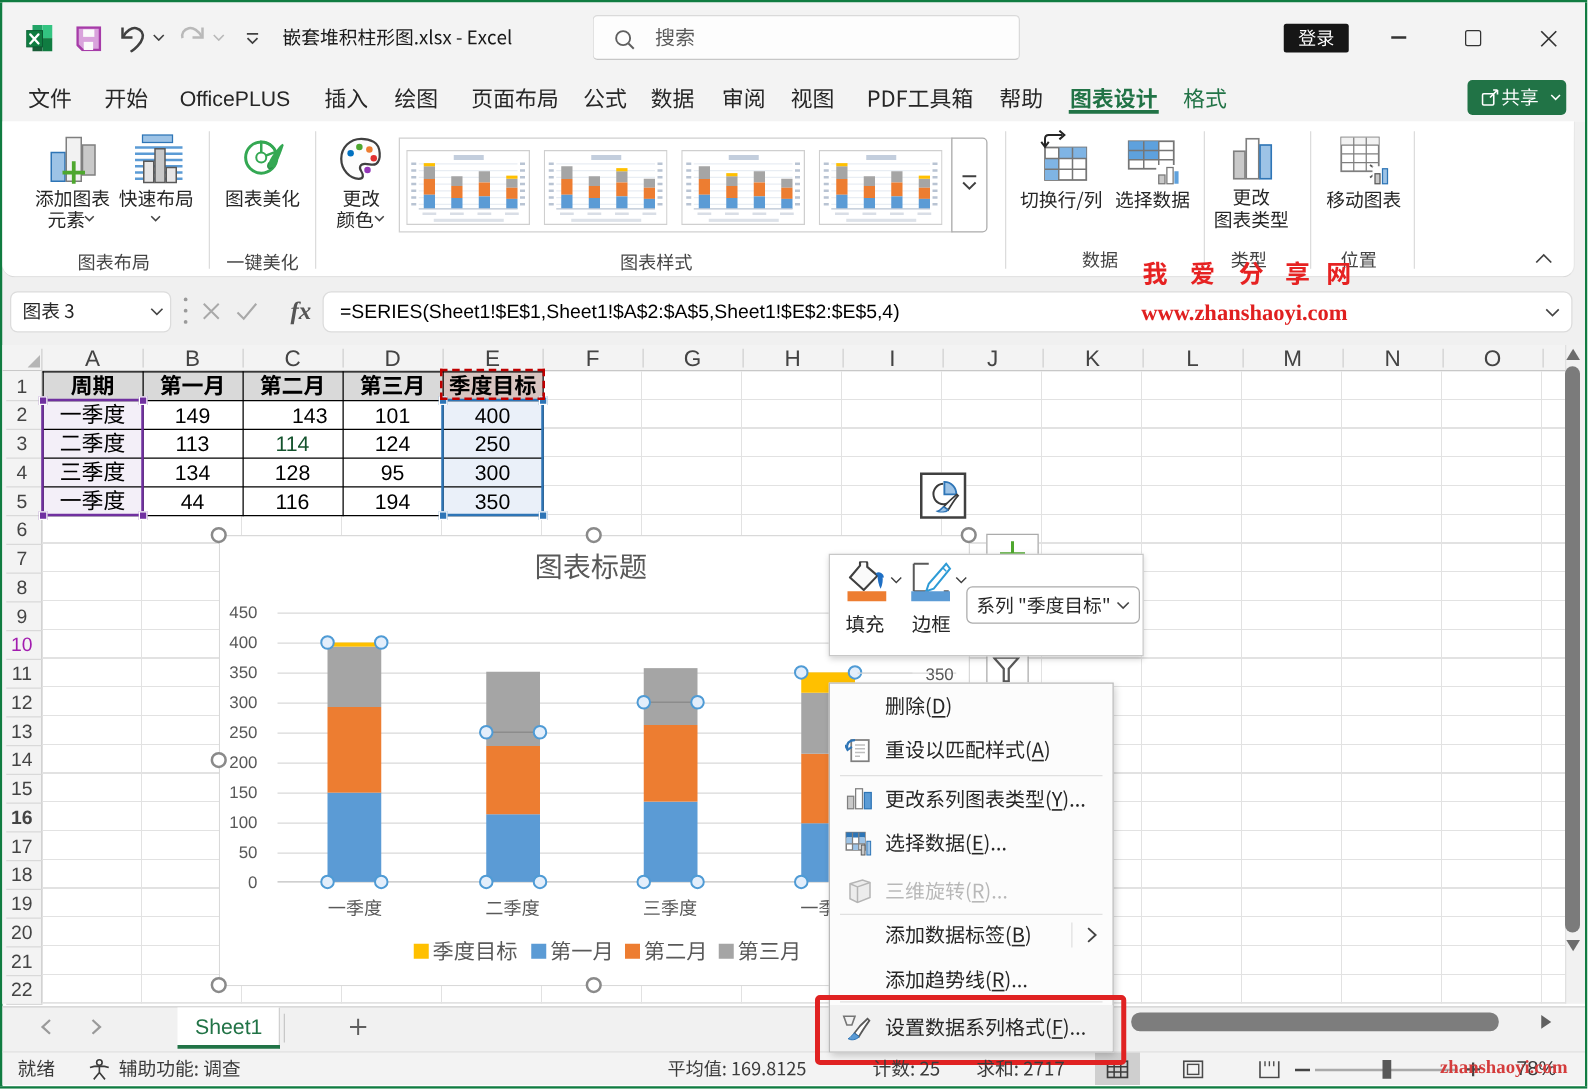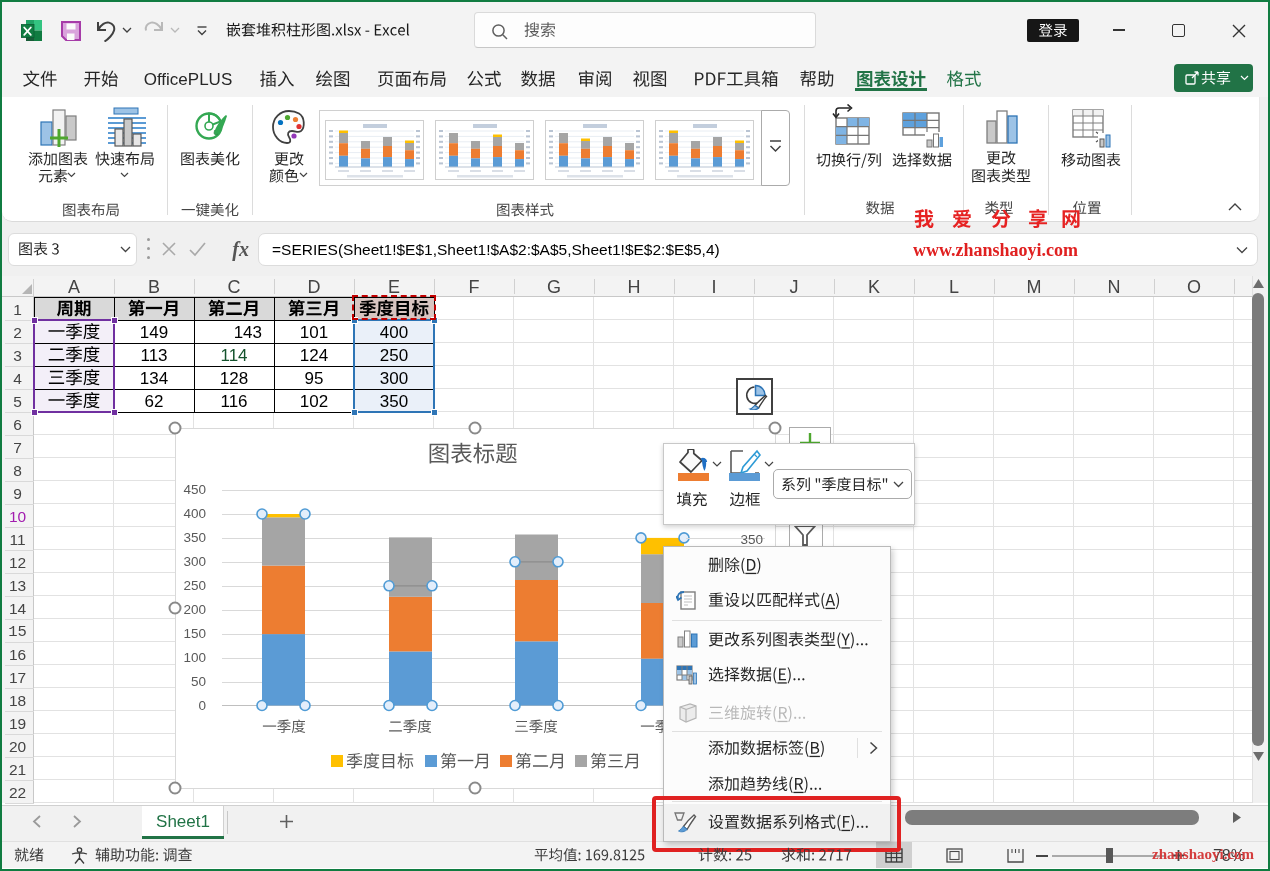--- a/index.html
+++ b/index.html
@@ -462,23 +462,23 @@
 <div class="abs" style="left:2px;top:508px;width:31px;height:16px;font-size:15.5px;color:#a21caf;text-align:center;">10</div>
 <div class="abs" style="left:5px;top:527px;width:29px;height:1px;background:#d9d9d9;"></div>
 <div class="abs" style="left:2px;top:531px;width:31px;height:16px;font-size:15.5px;color:#444;text-align:center;">11</div>
 <div class="abs" style="left:5px;top:550px;width:29px;height:1px;background:#d9d9d9;"></div>
 <div class="abs" style="left:2px;top:554px;width:31px;height:16px;font-size:15.5px;color:#444;text-align:center;">12</div>
 <div class="abs" style="left:5px;top:573px;width:29px;height:1px;background:#d9d9d9;"></div>
 <div class="abs" style="left:2px;top:577px;width:31px;height:16px;font-size:15.5px;color:#444;text-align:center;">13</div>
 <div class="abs" style="left:5px;top:596px;width:29px;height:1px;background:#d9d9d9;"></div>
 <div class="abs" style="left:2px;top:600px;width:31px;height:16px;font-size:15.5px;color:#444;text-align:center;">14</div>
 <div class="abs" style="left:5px;top:619px;width:29px;height:1px;background:#d9d9d9;"></div>
-<div class="abs" style="left:2px;top:623px;width:31px;height:16px;font-size:15.5px;color:#444;text-align:center;font-family:Liberation Mono, monospace;">15</div>
+<div class="abs" style="left:2px;top:623px;width:31px;height:16px;font-size:15.5px;color:#444;text-align:center;">15</div>
 <div class="abs" style="left:5px;top:642px;width:29px;height:1px;background:#d9d9d9;"></div>
-<div class="abs" style="left:2px;top:646px;width:31px;height:16px;font-size:15.5px;color:#444;text-align:center;">16</div>
+<div class="abs" style="left:2px;top:646px;width:31px;height:16px;font-size:15.5px;color:#444;text-align:center;font-weight:bold;">16</div>
 <div class="abs" style="left:5px;top:665px;width:29px;height:1px;background:#d9d9d9;"></div>
 <div class="abs" style="left:2px;top:669px;width:31px;height:16px;font-size:15.5px;color:#444;text-align:center;">17</div>
 <div class="abs" style="left:5px;top:688px;width:29px;height:1px;background:#d9d9d9;"></div>
 <div class="abs" style="left:2px;top:692px;width:31px;height:16px;font-size:15.5px;color:#444;text-align:center;">18</div>
 <div class="abs" style="left:5px;top:711px;width:29px;height:1px;background:#d9d9d9;"></div>
 <div class="abs" style="left:2px;top:715px;width:31px;height:16px;font-size:15.5px;color:#444;text-align:center;">19</div>
 <div class="abs" style="left:5px;top:734px;width:29px;height:1px;background:#d9d9d9;"></div>
 <div class="abs" style="left:2px;top:738px;width:31px;height:16px;font-size:15.5px;color:#444;text-align:center;">20</div>
 <div class="abs" style="left:5px;top:757px;width:29px;height:1px;background:#d9d9d9;"></div>
 <div class="abs" style="left:2px;top:761px;width:31px;height:16px;font-size:15.5px;color:#444;text-align:center;">21</div>
@@ -521,23 +521,23 @@
 <div class="abs" style="left:274px;top:323px;width:80px;height:18px;font-size:17px;color:#000;text-align:center;">101</div>
 <div class="abs" style="left:354px;top:323px;width:80px;height:18px;font-size:17px;color:#000;text-align:center;">400</div>
 <div class="abs" style="left:114px;top:346px;width:80px;height:18px;font-size:17px;color:#000;text-align:center;">113</div>
 <div class="abs" style="left:194px;top:346px;width:80px;height:18px;font-size:17px;color:#14532d;text-align:center;">114</div>
 <div class="abs" style="left:274px;top:346px;width:80px;height:18px;font-size:17px;color:#000;text-align:center;">124</div>
 <div class="abs" style="left:354px;top:346px;width:80px;height:18px;font-size:17px;color:#000;text-align:center;">250</div>
 <div class="abs" style="left:114px;top:369px;width:80px;height:18px;font-size:17px;color:#000;text-align:center;">134</div>
 <div class="abs" style="left:194px;top:369px;width:80px;height:18px;font-size:17px;color:#000;text-align:center;">128</div>
 <div class="abs" style="left:274px;top:369px;width:80px;height:18px;font-size:17px;color:#000;text-align:center;">95</div>
 <div class="abs" style="left:354px;top:369px;width:80px;height:18px;font-size:17px;color:#000;text-align:center;">300</div>
-<div class="abs" style="left:114px;top:392px;width:80px;height:18px;font-size:17px;color:#000;text-align:center;">62</div>
+<div class="abs" style="left:114px;top:392px;width:80px;height:18px;font-size:17px;color:#000;text-align:center;">44</div>
 <div class="abs" style="left:194px;top:392px;width:80px;height:18px;font-size:17px;color:#000;text-align:center;">116</div>
-<div class="abs" style="left:274px;top:392px;width:80px;height:18px;font-size:17px;color:#000;text-align:center;">102</div>
+<div class="abs" style="left:274px;top:392px;width:80px;height:18px;font-size:17px;color:#000;text-align:center;">194</div>
 <div class="abs" style="left:354px;top:392px;width:80px;height:18px;font-size:17px;color:#000;text-align:center;">350</div>
 <div class="abs" style="left:33px;top:319px;width:82px;height:94px;border:2px solid #7030a0;"></div>
 <div class="abs" style="left:31px;top:317px;width:7px;height:7px;background:#7030a0;border:1px solid #fff;"></div>
 <div class="abs" style="left:111px;top:317px;width:7px;height:7px;background:#7030a0;border:1px solid #fff;"></div>
 <div class="abs" style="left:31px;top:409px;width:7px;height:7px;background:#7030a0;border:1px solid #fff;"></div>
 <div class="abs" style="left:111px;top:409px;width:7px;height:7px;background:#7030a0;border:1px solid #fff;"></div>
 <div class="abs" style="left:353px;top:319px;width:82px;height:94px;border:2px solid #2e75b6;"></div>
 <div class="abs" style="left:351px;top:317px;width:7px;height:7px;background:#2e75b6;border:1px solid #fff;"></div>
 <div class="abs" style="left:431px;top:317px;width:7px;height:7px;background:#2e75b6;border:1px solid #fff;"></div>
 <div class="abs" style="left:351px;top:409px;width:7px;height:7px;background:#2e75b6;border:1px solid #fff;"></div>

